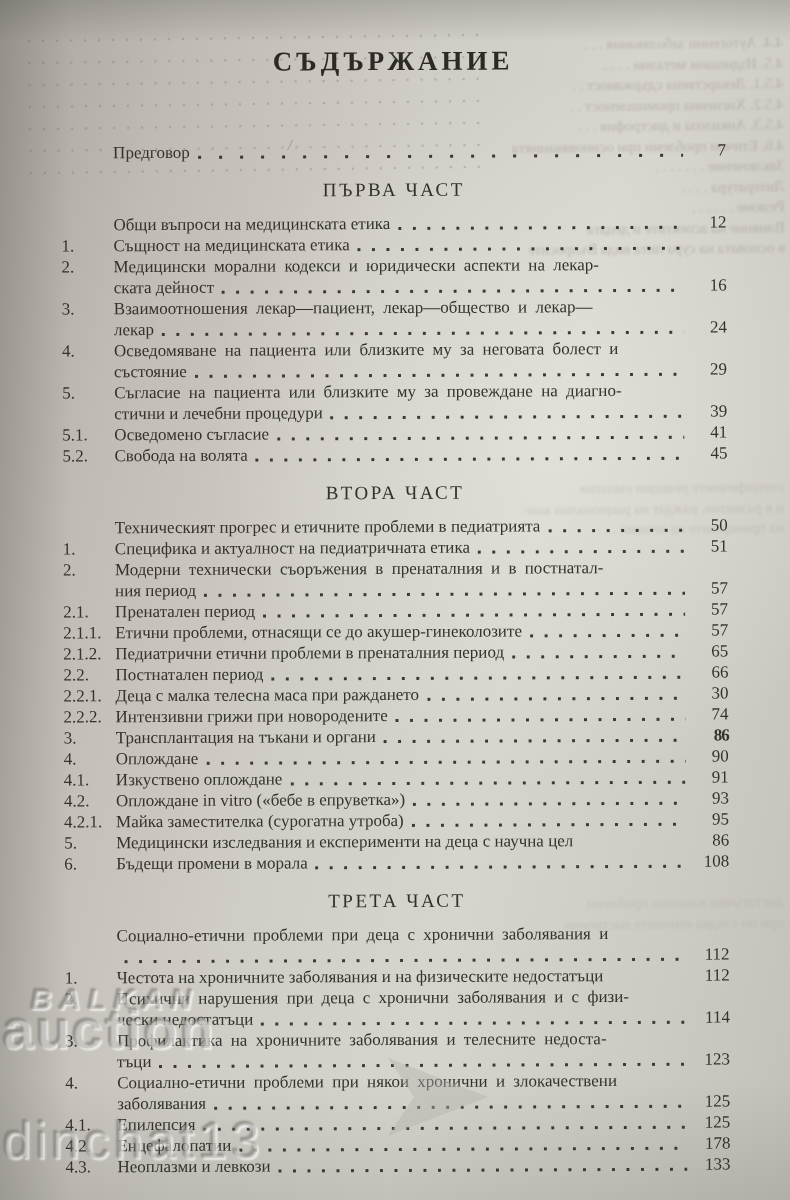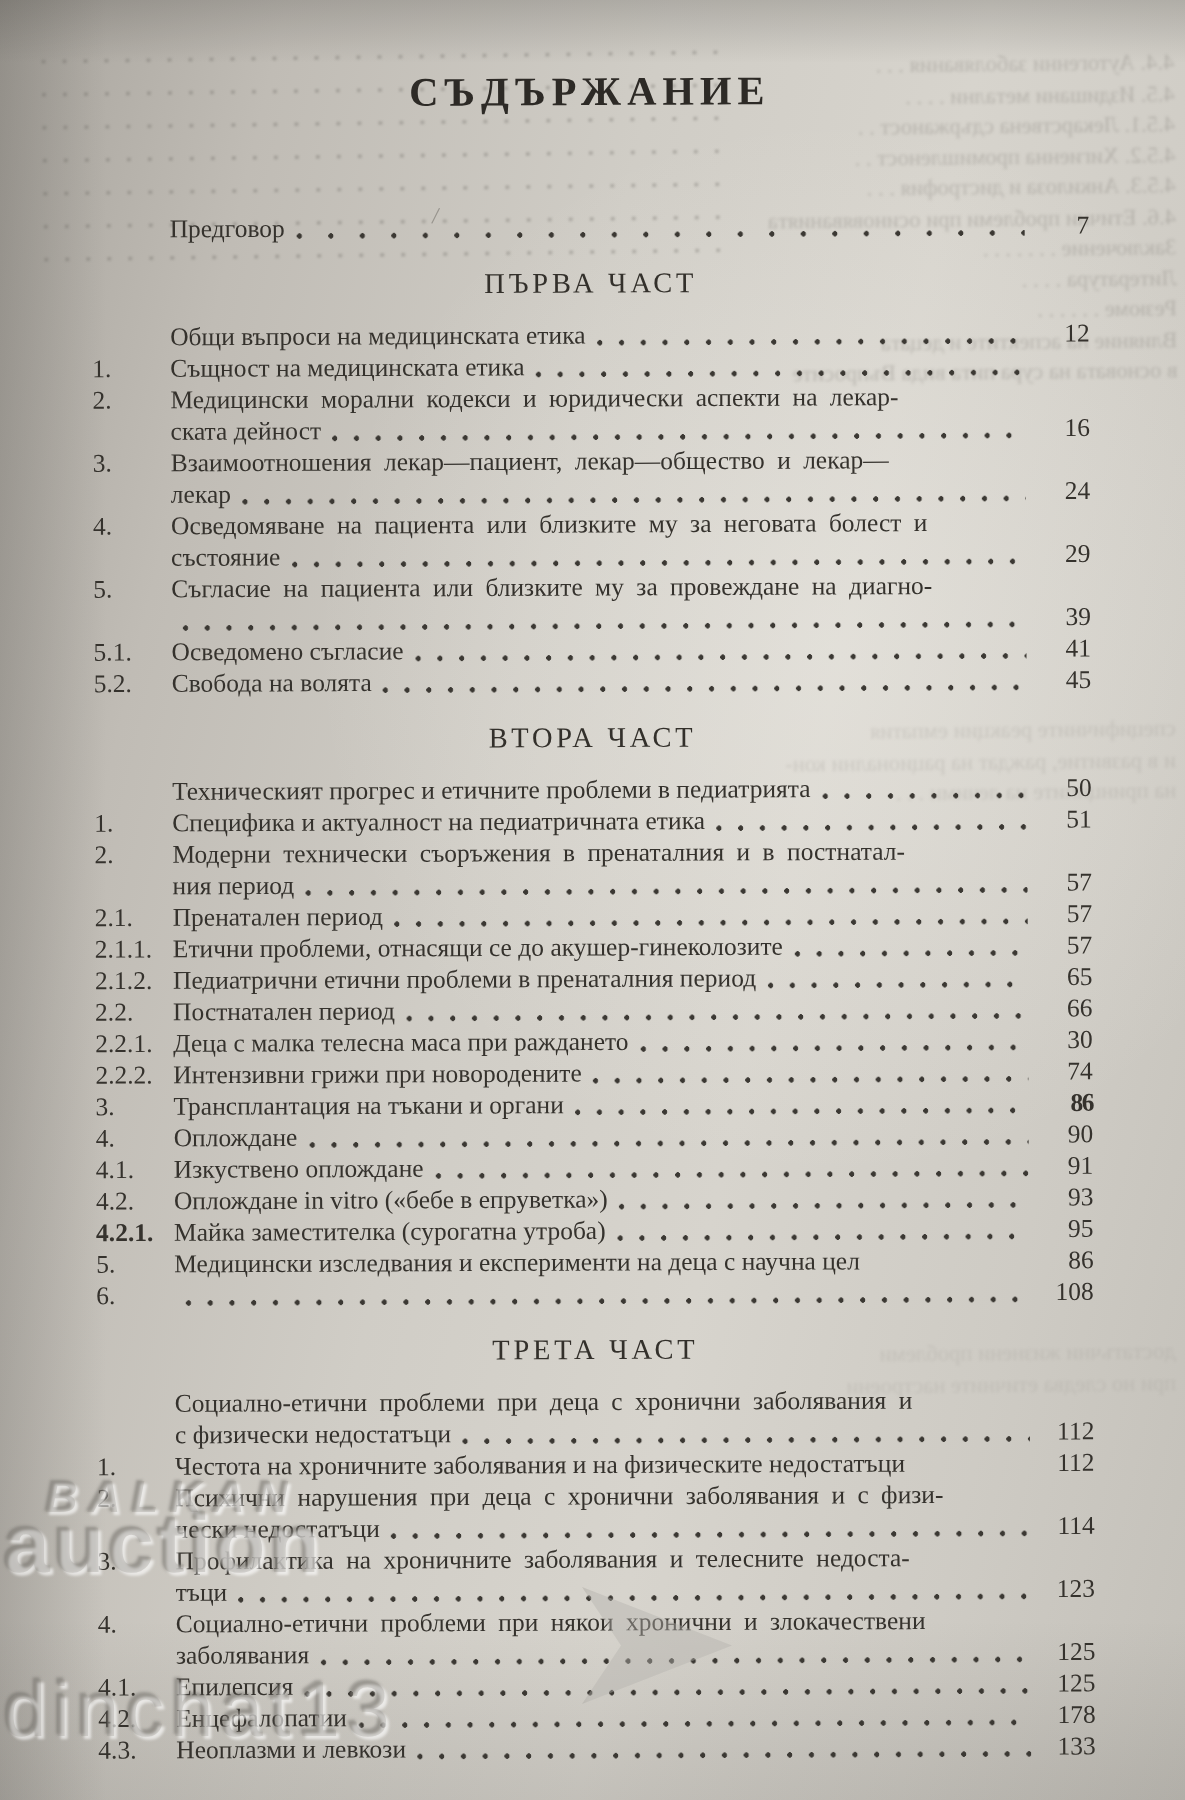--- a/index.html
+++ b/index.html
@@ -35,21 +35,21 @@
     margin:0; text-align:center; font-size:27px; font-weight:bold;
     letter-spacing:4px; color:#2d2a26;
   }
   .front-block{margin-top:64px;}
   .part-heading{
     text-align:center; font-size:19px; letter-spacing:2.5px;
     margin:17px 0 12px 0; color:#33302b;
   }
   .entry{display:flex; align-items:flex-start;}
   .num{flex:0 0 52px; font-size:17px; line-height:21px;}
-  .numbold{font-weight:bold;}
+  .numbold{font-weight:normal;}
   .body{flex:1; min-width:0;}
   .line{font-size:17px; line-height:21px;}
   .wrapline{word-spacing:4px;}
   .lastline{display:flex; align-items:flex-start;}
   .lastline .txt{white-space:nowrap;}
   .leader{
     flex:1; align-self:flex-end; height:5px; margin:0 3px 3px 7px;
     background-image:radial-gradient(circle at 2.5px 2.5px, #3b3833 1.6px, rgba(0,0,0,0) 1.85px);
     background-size:14.5px 5px; background-repeat:repeat-x;
   }
@@ -170,20 +170,21 @@
                 <span class="leader"></span>
                 <span class="pg">29</span>
               </div>
             </div>
           </div>
           <div class="entry">
             <span class="num">5.</span>
             <div class="body">
               <div class="line wrapline">Съгласие на пациента или близките му за провеждане на диагно-</div>
               <div class="line lastline">
+                <span class="txt">стични и лечебни процедури</span>
                 <span class="leader"></span>
                 <span class="pg">39</span>
               </div>
             </div>
           </div>
           <div class="entry">
             <span class="num">5.1.</span>
             <div class="body">
               <div class="line lastline">
                 <span class="txt">Осведомено съгласие</span>
@@ -353,34 +354,34 @@
                 <span class="txt">Медицински изследвания и експерименти на деца с научна цел</span>
                 <span class="leader noleader"></span>
                 <span class="pg">86</span>
               </div>
             </div>
           </div>
           <div class="entry">
             <span class="num">6.</span>
             <div class="body">
               <div class="line lastline">
+                <span class="txt">Бъдещи промени в морала</span>
                 <span class="leader"></span>
                 <span class="pg">108</span>
               </div>
             </div>
           </div>
         </div>
         <div class="part-heading">ТРЕТА ЧАСТ</div>
         <div class="section-entries">
           <div class="entry">
             <span class="num"></span>
             <div class="body">
               <div class="line wrapline">Социално-етични проблеми  при деца  с хронични  заболявания  и</div>
               <div class="line lastline">
-                <span class="txt">с физически недостатъци</span>
                 <span class="leader"></span>
                 <span class="pg">112</span>
               </div>
             </div>
           </div>
           <div class="entry">
             <span class="num">1.</span>
             <div class="body">
               <div class="line lastline">
                 <span class="txt">Честота на хроничните заболявания и на физическите недостатъци</span>

